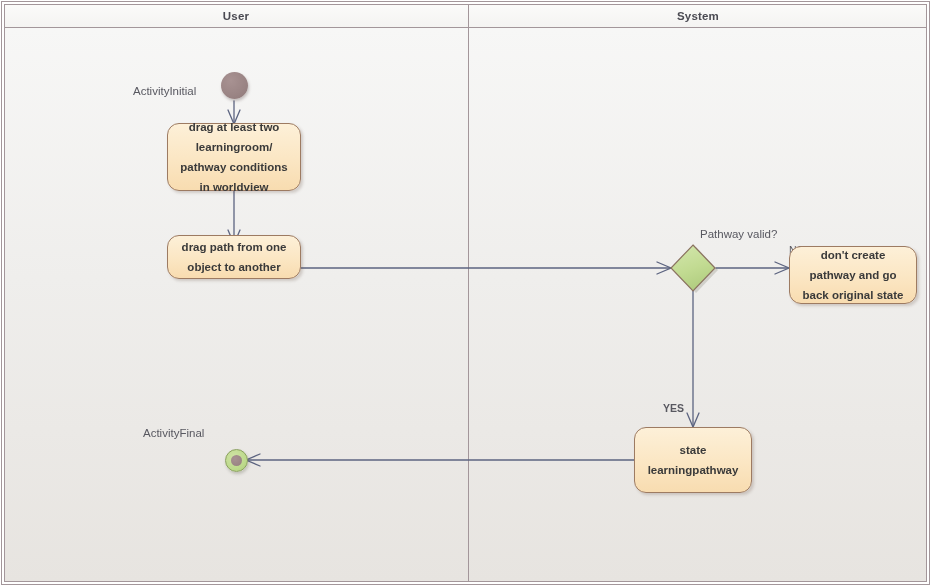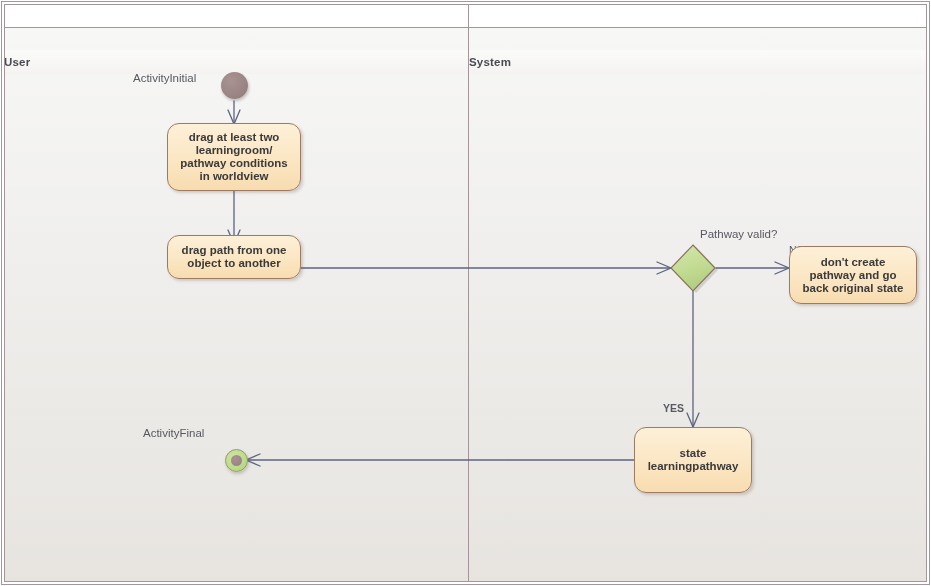--- a/index.html
+++ b/index.html
@@ -31,22 +31,21 @@
     position: absolute;
     box-sizing: border-box;
   }
   .lane-body {
     background: linear-gradient(to bottom, #f7f7f6 0%, #efeeec 45%, #e7e4e0 100%);
   }
   .lane-header {
     background: linear-gradient(to bottom, #fbfbfa 0%, #f4f3f1 100%);
     display: flex;
     align-items: center;
-    justify-content: flex-start;
-    margin-top: 46px;
+    justify-content: center;
   }
   .lane-title {
     font-size: 11.5px;
     font-weight: bold;
     color: #4a4a52;
     letter-spacing: 0.2px;
   }
   .lane-border {
     position: absolute;
     background: #a3969a;
@@ -67,21 +66,21 @@
     border: 1px solid #9d7b62;
     border-radius: 12px;
     background: linear-gradient(to bottom, #fdf0d8 0%, #fbe6c3 55%, #f8dcb0 100%);
     box-shadow: 2px 2px 3px rgba(90,70,55,0.22);
     display: flex;
     align-items: center;
     justify-content: center;
     text-align: center;
     color: #3a3a3a;
     font-size: 11.5px;
-    line-height: 13px;
+    line-height: 20px;
     font-weight: bold;
     padding: 8px 4px;
   }
   .action span { display: block; white-space: pre-line; }
 
   
   .node-initial {
     position: absolute;
     border-radius: 50%;
     background: radial-gradient(circle at 36% 32%, #a89292 0%, #9a8484 60%, #8d7878 100%);
@@ -161,21 +160,21 @@
       <polyline points="775,262 789,268 775,274"></polyline>
 
       <line x1="693" y1="291" x2="693" y2="426"></line>
       <polyline points="687,413 693,427 699,413"></polyline>
 
       <line x1="634" y1="460" x2="247" y2="460"></line>
       <polyline points="260,454 246,460 260,466"></polyline>
     </g>
   </svg>
 
-  <div class="label" style="left:133px; top:72px;">ActivityInitial</div>
+  <div class="label" style="left:133px; top:85px;">ActivityInitial</div>
   <div class="node-initial" style="left:221px; top:72px; width:27px; height:27px;"></div>
 
   <div class="action" style="left:167px; top:123px; width:134px; height:68px;">
     <span>drag at least two
 learningroom/
 pathway conditions
 in worldview</span>
   </div>
 
   <div class="action" style="left:167px; top:235px; width:134px; height:44px;">

